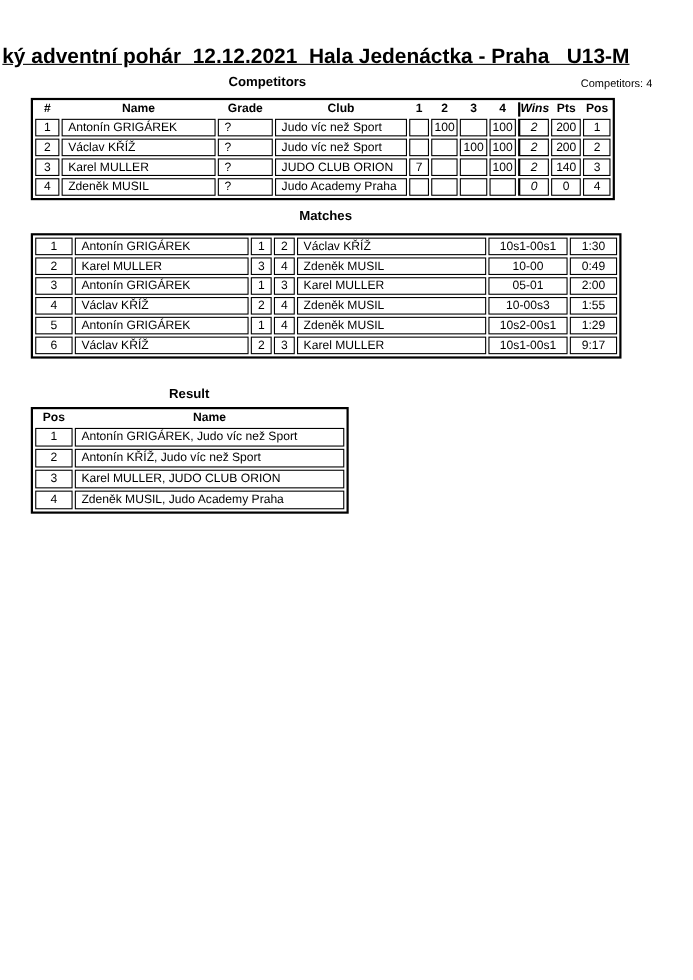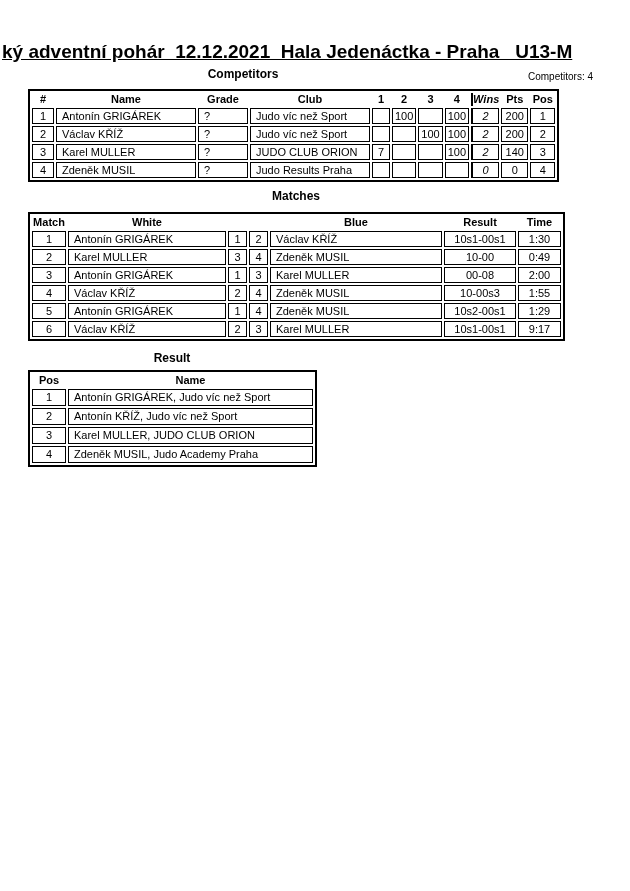--- a/index.html
+++ b/index.html
@@ -130,21 +130,21 @@
     <td></td>
     <td>100</td>
     <td class="thick-l">2</td>
     <td>140</td>
     <td>3</td>
   </tr>
   <tr>
     <td>4</td>
     <td class="left">Zdeněk MUSIL</td>
     <td class="left">?</td>
-    <td class="left">Judo Results Praha</td>
+    <td class="left">Judo Academy Praha</td>
     <td></td>
     <td></td>
     <td></td>
     <td></td>
     <td class="thick-l">0</td>
     <td>0</td>
     <td>4</td>
   </tr>
 </tbody>
   </table>
@@ -155,29 +155,20 @@
   <colgroup>
     <col style="width:34px">
       <col style="width:158px">
       <col style="width:19px">
       <col style="width:19px">
     <col style="width:172px">
       <col style="width:72px">
       <col style="width:43px">
   </colgroup>
   <tbody>
-      <tr>
-    <th>Match</th>
-    <th>White</th>
-    <th></th>
-    <th></th>
-    <th>Blue</th>
-    <th>Result</th>
-    <th>Time</th>
-  </tr>
   <tr>
     <td>1</td>
     <td class="left">Antonín GRIGÁREK</td>
     <td>1</td>
     <td>2</td>
     <td class="left">Václav KŘÍŽ</td>
     <td>10s1-00s1</td>
     <td>1:30</td>
   </tr>
   <tr>
@@ -188,21 +179,21 @@
     <td class="left">Zdeněk MUSIL</td>
     <td>10-00</td>
     <td>0:49</td>
   </tr>
   <tr>
     <td>3</td>
     <td class="left">Antonín GRIGÁREK</td>
     <td>1</td>
     <td>3</td>
     <td class="left">Karel MULLER</td>
-    <td>00-08</td>
+    <td>05-01</td>
     <td>2:00</td>
   </tr>
   <tr>
     <td>4</td>
     <td class="left">Václav KŘÍŽ</td>
     <td>2</td>
     <td>4</td>
     <td class="left">Zdeněk MUSIL</td>
     <td>10-00s3</td>
     <td>1:55</td>

